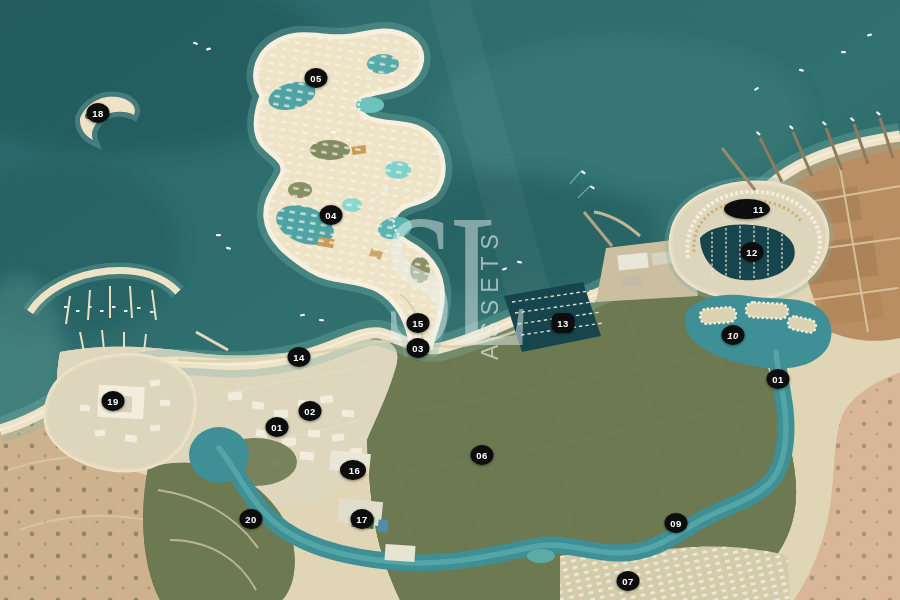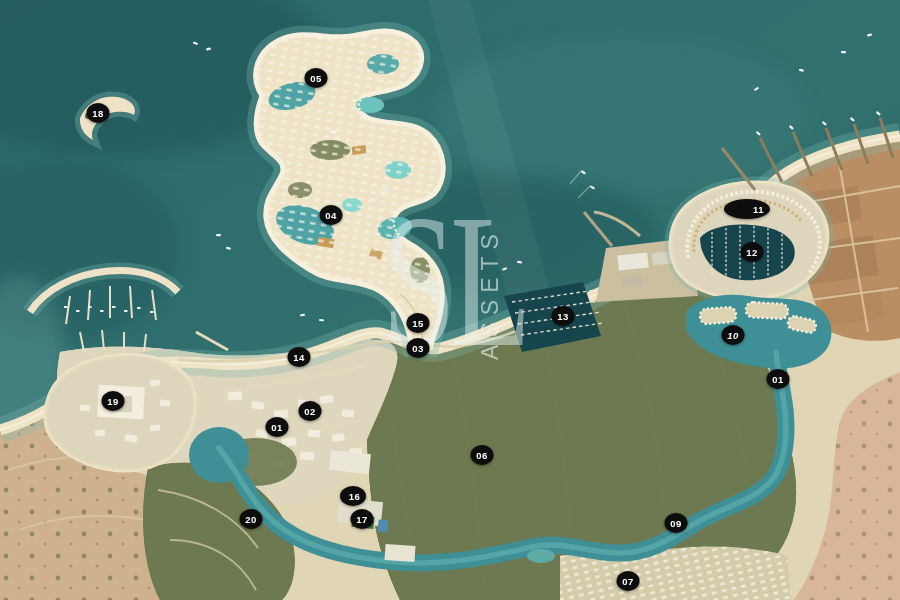--- a/index.html
+++ b/index.html
@@ -329,23 +329,23 @@
       <div class="marker" style="left: 418px; top: 348px;">03</div>
       <div class="marker" style="left: 331px; top: 215px;">04</div>
       <div class="marker" style="left: 316px; top: 78px;">05</div>
       <div class="marker" style="left: 482px; top: 455px;">06</div>
       <div class="marker" style="left: 628px; top: 581px;">07</div>
       <div class="marker" style="left: 778px; top: 379px;">01</div>
       <div class="marker" style="left: 676px; top: 523px;">09</div>
       <div class="marker" style="left: 733px; top: 335px; font-style: italic;">10</div>
       <div class="marker" style="left: 747px; top: 209px; padding-left: 27px;">11</div>
       <div class="marker" style="left: 752px; top: 252px;">12</div>
-      <div class="marker" style="left: 563px; top: 316px;">13</div>
+      <div class="marker" style="left: 563px; top: 323px; border-radius: 7px;">13</div>
       <div class="marker" style="left: 299px; top: 357px;">14</div>
       <div class="marker" style="left: 418px; top: 323px;">15</div>
-      <div class="marker" style="left: 353px; top: 496px; padding-left: 7px;">16</div>
+      <div class="marker" style="left: 353px; top: 470px; padding-left: 7px;">16</div>
       <div class="marker" style="left: 362px; top: 519px;">17</div>
       <div class="marker" style="left: 98px; top: 113px;">18</div>
       <div class="marker" style="left: 113px; top: 401px;">19</div>
       <div class="marker" style="left: 251px; top: 519px;">20</div>
     </div>
 
 </div>
 
 </body></html>

